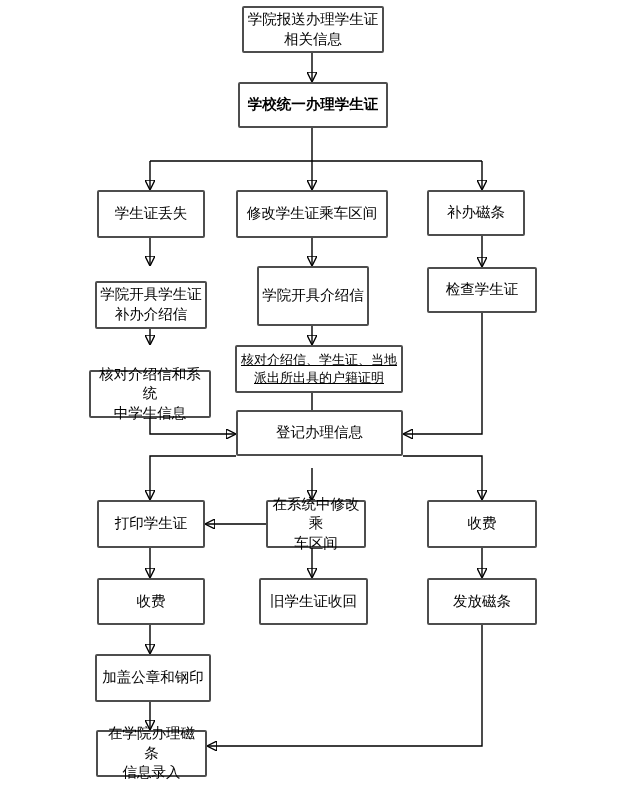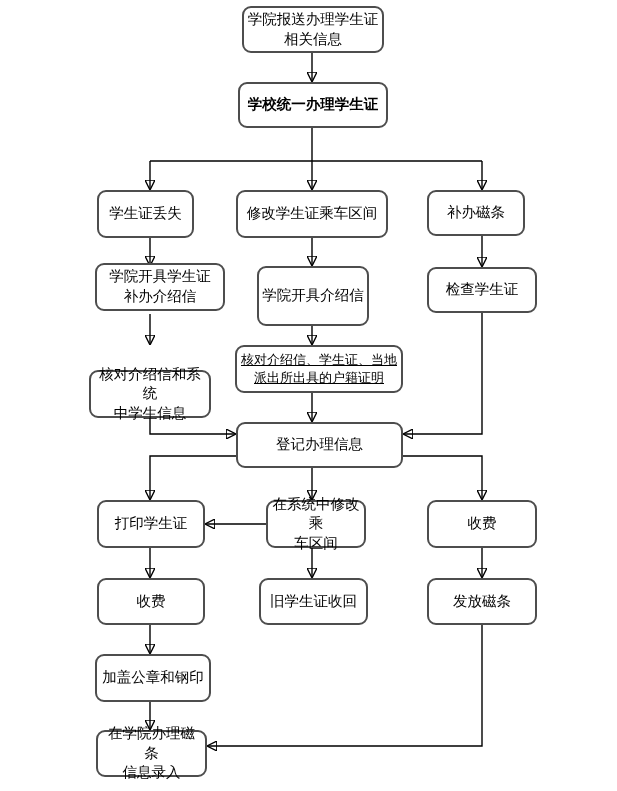--- a/index.html
+++ b/index.html
@@ -21,21 +21,21 @@
     fill: none;
     stroke: #000000;
     stroke-width: 1.4;
   }
   .node {
     position: absolute;
     z-index: 2;
     box-sizing: border-box;
     background: #ffffff;
     border: 2px solid #4d4d4d;
-    border-radius: 9px;
+    border-radius: 2px;
     display: flex;
     align-items: center;
     justify-content: center;
     text-align: center;
     color: #000000;
     font-size: 14.5px;
     line-height: 1.35;
     white-space: pre-line;
     padding: 1px 3px;
   }
@@ -76,40 +76,40 @@
     <path d="M150,625 L150,653" marker-end="url(#arrow)"></path>
     <path d="M150,702 L150,729" marker-end="url(#arrow)"></path>
     <path d="M482,625 L482,746 L208,746" marker-end="url(#arrow)"></path>
   </svg>
 
   <div class="node" style="left:242px; top:6px; width:142px; height:47px;">学院报送办理学生证
 相关信息</div>
 
   <div class="node" style="left:238px; top:82px; width:150px; height:46px;font-weight:bold;">学校统一办理学生证</div>
 
-  <div class="node" style="left:97px; top:190px; width:97px; height:48px;">学生证丢失</div>
+  <div class="node" style="left:97px; top:190px; width:108px; height:48px;">学生证丢失</div>
 
   <div class="node" style="left:236px; top:190px; width:152px; height:48px;">修改学生证乘车区间</div>
 
   <div class="node" style="left:427px; top:190px; width:98px; height:46px;">补办磁条</div>
 
-  <div class="node" style="left:95px; top:263px; width:130px; height:48px;">学院开具学生证
+  <div class="node" style="left:95px; top:281px; width:112px; height:48px;">学院开具学生证
 补办介绍信</div>
 
   <div class="node" style="left:257px; top:266px; width:112px; height:60px;">学院开具介绍信</div>
 
   <div class="node" style="left:427px; top:267px; width:110px; height:46px;">检查学生证</div>
 
   <div class="node" style="left:89px; top:345px; width:122px; height:48px;margin-top:25px;">核对介绍信和系统
 中学生信息</div>
 
   <div class="node small" style="left:235px; top:345px; width:168px; height:48px;">核对介绍信、学生证、当地
 派出所出具的户籍证明</div>
 
-  <div class="node" style="left:236px; top:422px; width:167px; height:46px;">登记办理信息</div>
+  <div class="node" style="left:236px; top:410px; width:167px; height:46px;">登记办理信息</div>
 
   <div class="node" style="left:97px; top:500px; width:108px; height:48px;">打印学生证</div>
 
   <div class="node" style="left:266px; top:500px; width:100px; height:48px;">在系统中修改乘
 车区间</div>
 
   <div class="node" style="left:427px; top:500px; width:110px; height:48px;">收费</div>
 
   <div class="node" style="left:97px; top:578px; width:108px; height:47px;">收费</div>
 

